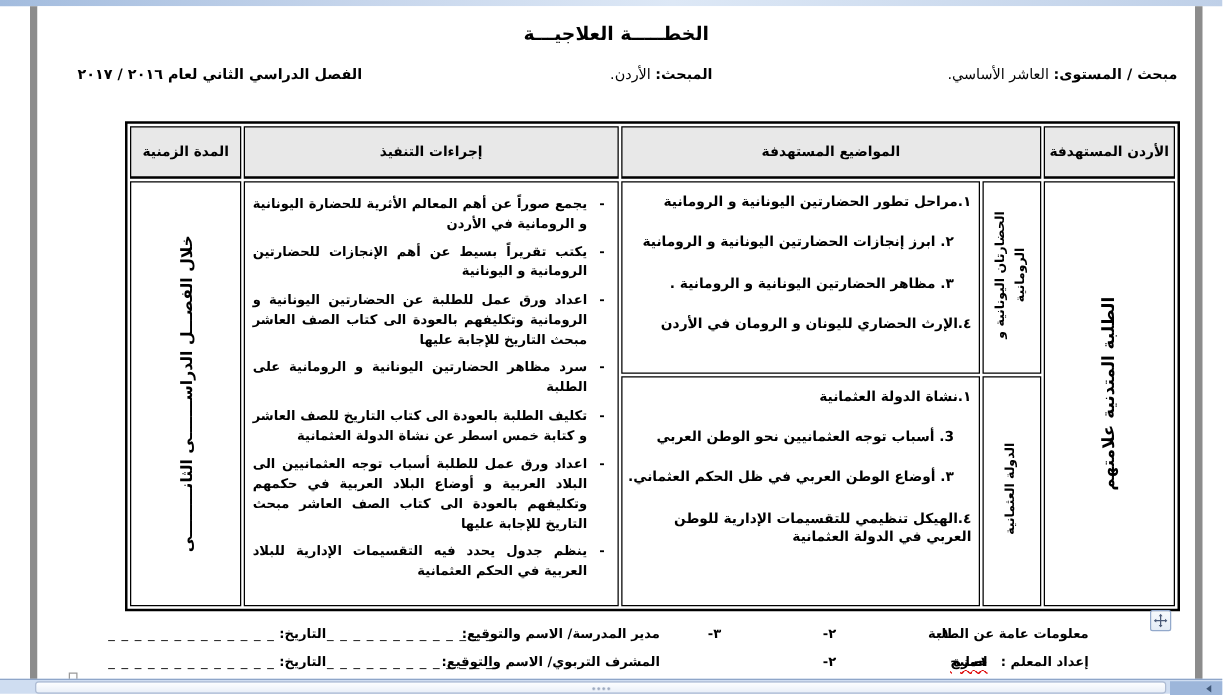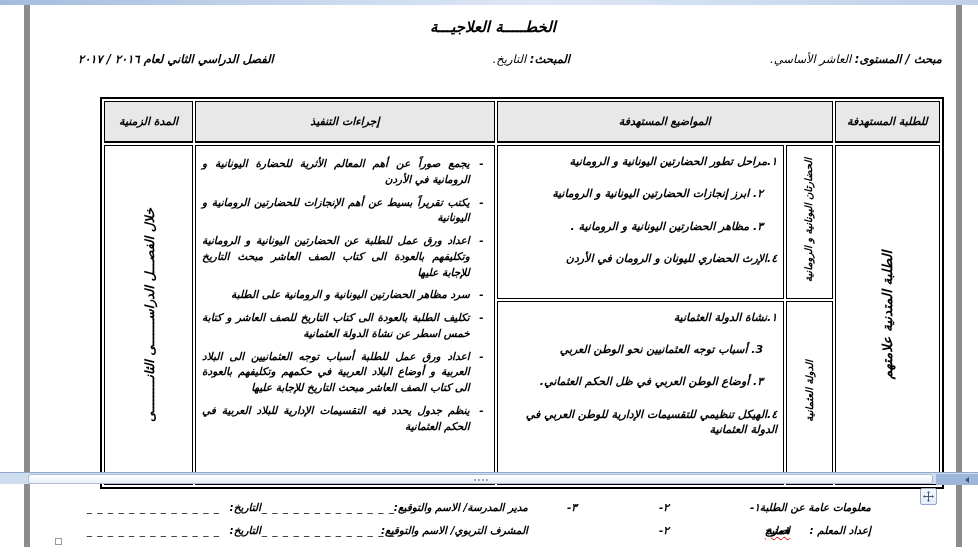--- a/index.html
+++ b/index.html
@@ -1,18 +1,18 @@
 <!DOCTYPE html>
 <html lang="ar" dir="rtl" style="--header-bg: #e8e8e8; --scrollbar-track: #cfddf1; --scrollbar-edge: #8fa6c9; --page-edge: #8c8c8c; --squiggle: #dd0000; --top-strip-from: #a3bcde; --top-strip-to: #dde8f6;"><head>
 <meta charset="utf-8">
 <style>
   * { box-sizing: border-box; margin: 0; padding: 0; }
   html,body { width: 978px; height: 559px; overflow: hidden; background:#fff;
               font-family: "DejaVu Sans", sans-serif; color:#000; }
-  .screen { position:relative; width:978px; height:484px; background:#fff; direction:rtl;font-style:italic; }
+  .screen { position:relative; width:978px; height:555px; background:#fff; direction:rtl; }
 
   
   .top-strip { position:absolute; top:0; left:0; width:978px; height:5px;
     background: linear-gradient(90deg, var(--top-strip-from,#a3bcde) 0%, #c7d6ec 30%, var(--top-strip-to,#dde8f6) 55%, #bfd0e8 100%); }
   .page-edge { position:absolute; top:5px; height:542px; width:6px; background:var(--page-edge,#8c8c8c); }
   .edge-l { left:24px; } .edge-r { left:956px; }
 
   .scrollbar { position:absolute; bottom:0; left:0; width:978px; height:12px;
     background:var(--scrollbar-track,#cfddf1); border-top:1px solid var(--scrollbar-edge,#8fa6c9); }
   .sb-thumb { position:absolute; left:28px; top:1px; width:905px; height:10px;
@@ -29,21 +29,21 @@
   .para-mark { position:absolute; left:55px; top:538px; width:7px; height:7px; border:1px solid #9a9a9a; background:#fff; }
 
   
   .doc { position:absolute; top:5px; left:30px; width:926px; height:542px; background:#fff; }
   .title { position:absolute; top:13px; left:0; width:100%; text-align:center;
     font-size:15px; font-weight:bold; }
   .meta { position:absolute; top:47px; left:0; width:100%; height:18px; font-size:11.5px; }
   .meta b { font-weight:bold; }
   .m-right  { position:absolute; right:14px; }
   .m-center { position:absolute; right:386px; }
-  .m-left   { position:absolute; left:48px; font-weight:bold; }
+  .m-left   { position:absolute; left:32px; font-weight:bold; }
 
   
   table.plan { position:absolute; top:92px; right:12px; width:844px;
     border-collapse:separate; border-spacing:2px; border:2px solid #000; table-layout:fixed; }
   .plan th, .plan td { border:1px solid #000; vertical-align:top; background:#fff;margin-top:24px; }
   .plan th { height:42px; vertical-align:middle; text-align:center;
     background:var(--header-bg,#e8e8e8); font-size:11px; font-weight:bold; border-bottom-width:2px; }
   col.c-group{width:104px;} col.c-label{width:46px;} col.c-topics{width:284px;}
   col.c-proc{width:296px;}  col.c-dur{width:88px;}
 
@@ -85,35 +85,35 @@
   <div class="top-strip"></div>
   <div class="page-edge edge-l"></div>
   <div class="page-edge edge-r"></div>
 
   <div class="doc">
 
     <div class="title">الخطـــــة العلاجيـــة</div>
 
     <div class="meta">
       <span class="m-right"><b>مبحث / المستوى:</b> <span>العاشر الأساسي.</span></span>
-      <span class="m-center"><b>المبحث:</b> <span>التاريخ.</span></span>
+      <span class="m-center"><b>المبحث:</b> <span>الأردن.</span></span>
       <span class="m-left">الفصل الدراسي الثاني لعام ٢٠١٦ / ٢٠١٧</span>
     </div>
 
     <table class="plan">
       <colgroup>
           <col class="c-group">
           <col class="c-label">
           <col class="c-topics">
           <col class="c-proc">
           <col class="c-dur">
         </colgroup>
       <tbody>
           <tr>
-        <th>للطلبة المستهدفة</th>
+        <th>الأردن المستهدفة</th>
         <th colspan="2">المواضيع المستهدفة</th>
         <th>إجراءات التنفيذ</th>
         <th>المدة الزمنية</th>
       </tr>
       <tr class="rowA">
         <td rowspan="2">
           <div class="vwrap vw-group">
                 <div class="vtext vt-group">الطلبة المتدنية علامتهم</div>
               </div>
         </td>

